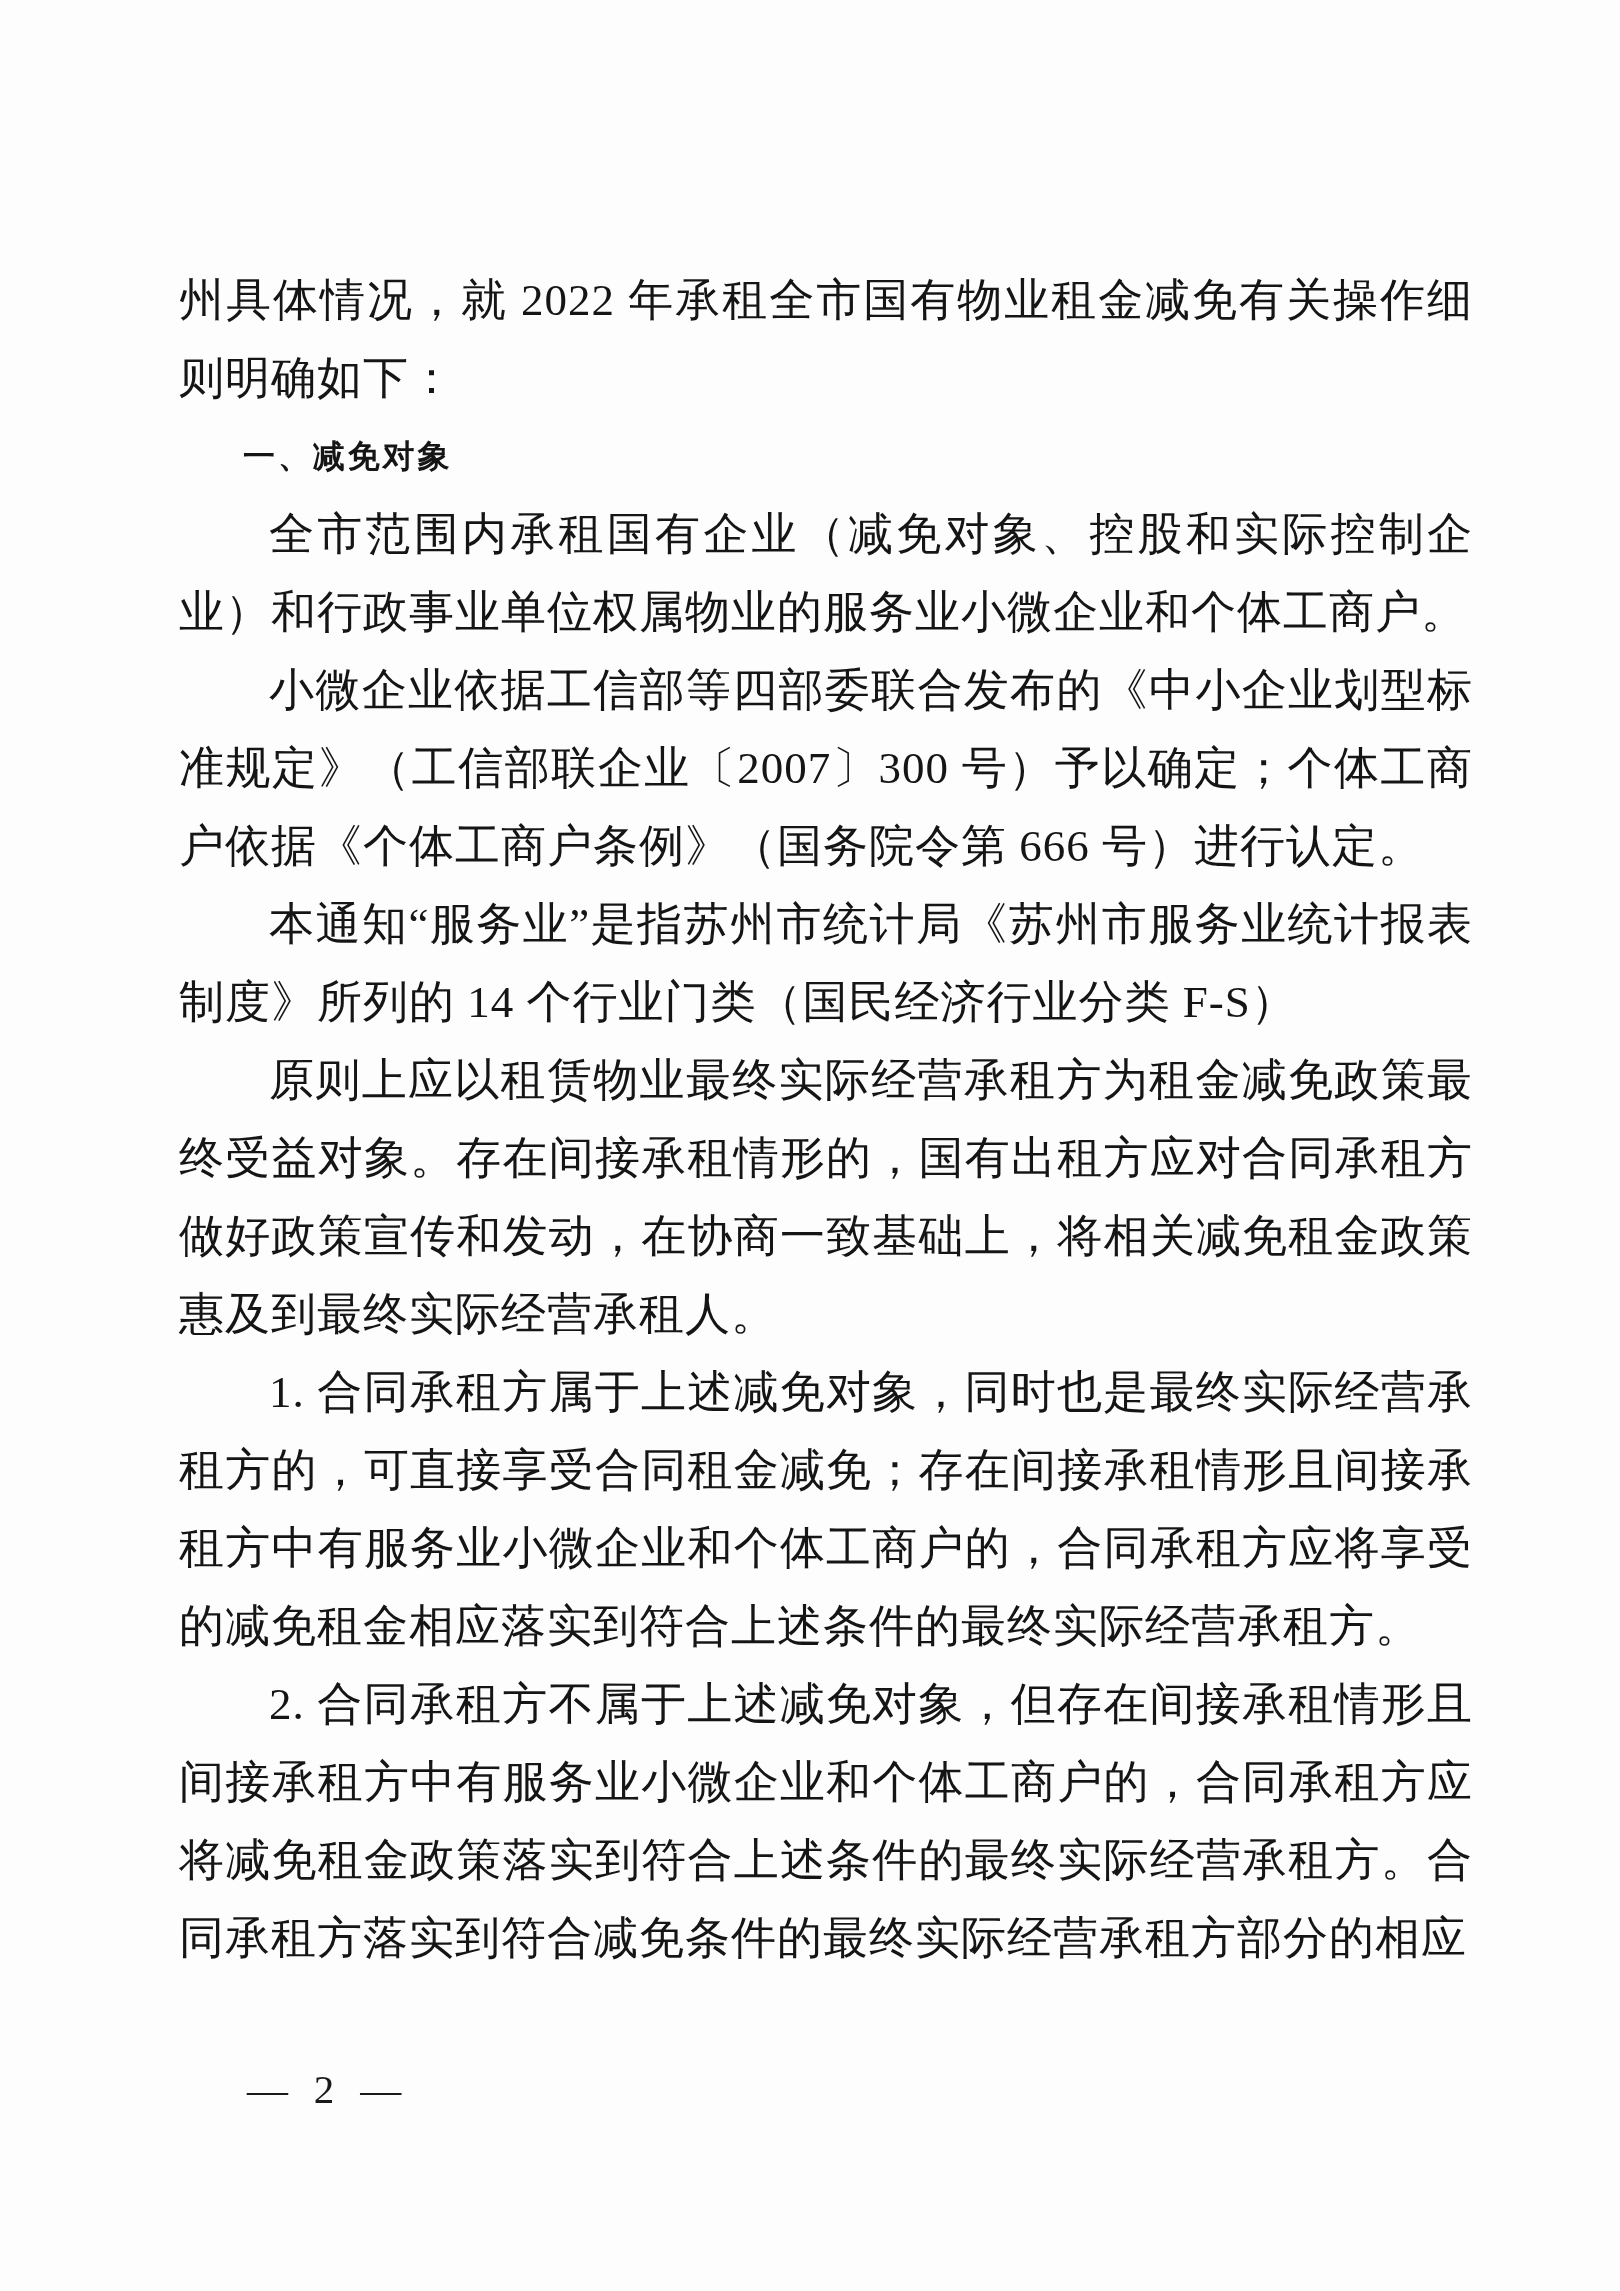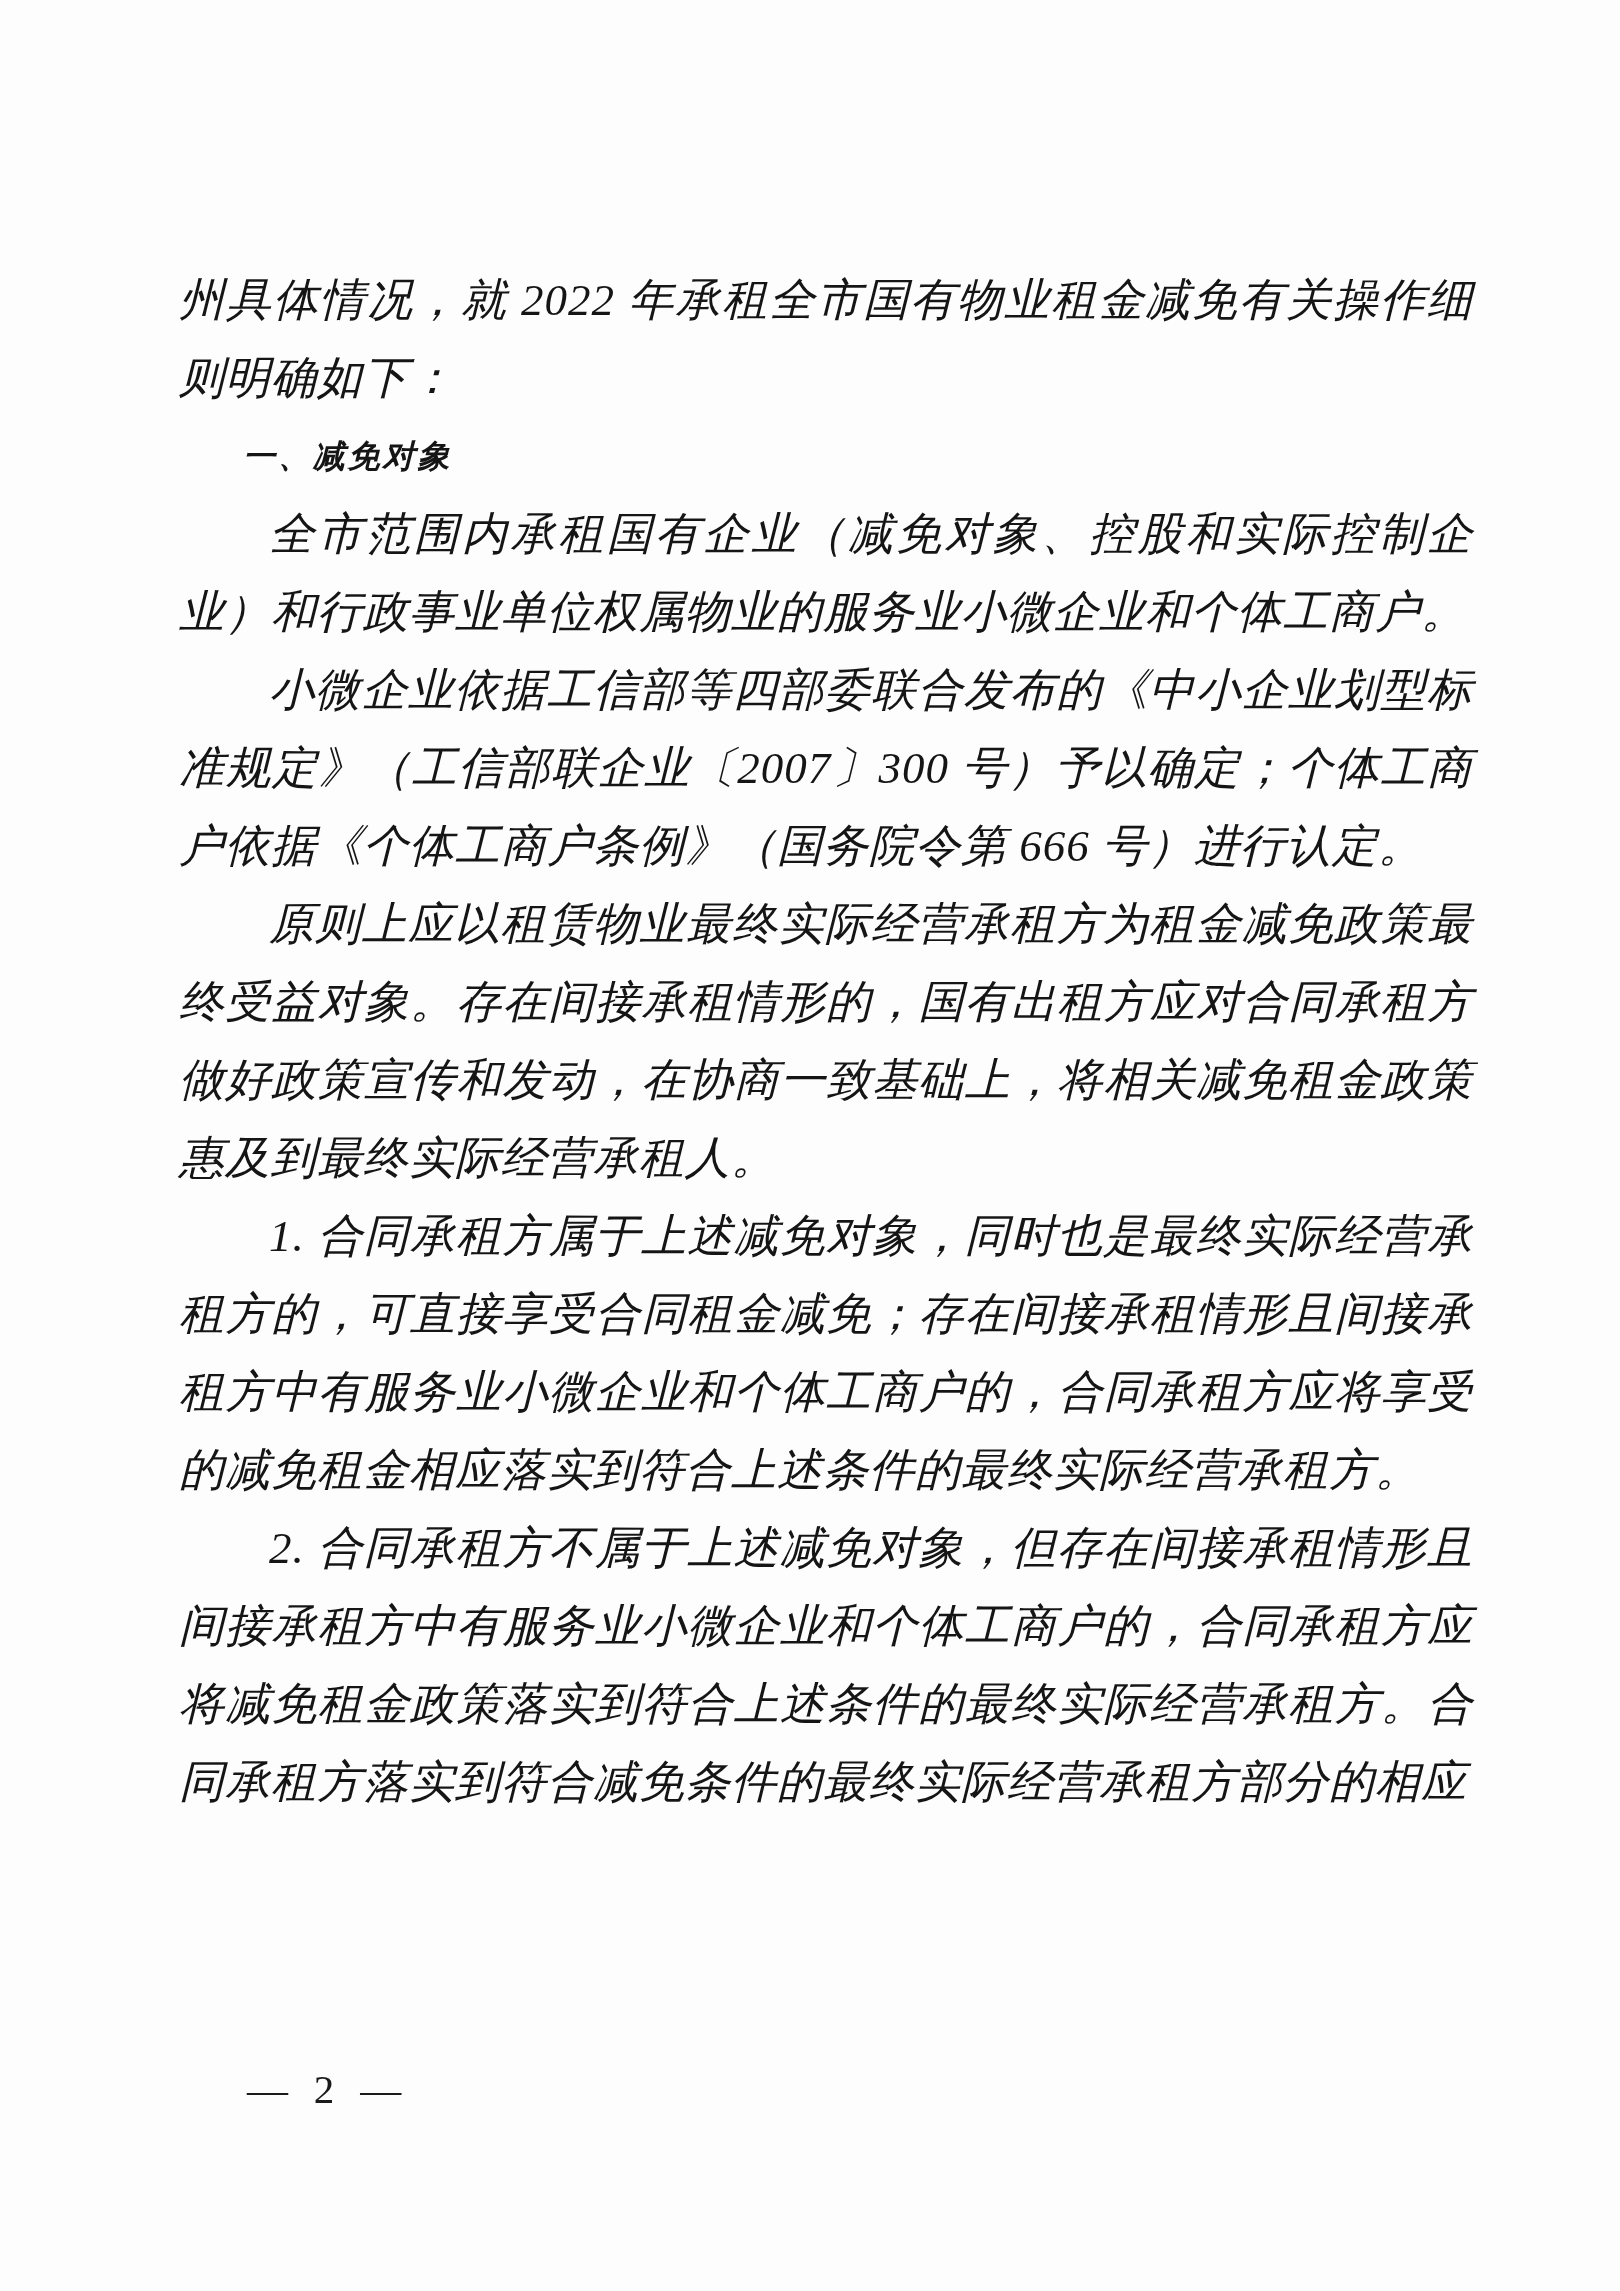--- a/index.html
+++ b/index.html
@@ -17,21 +17,20 @@
     color: #151515;
     font-family: "Liberation Serif", "DejaVu Serif", serif;
   }
   .text-block {
     position: absolute;
     left: 179px;
     top: 261px;
     width: 1294px;
     text-align: justify;
     text-justify: inter-ideograph;
-    font-style: italic;
   }
   .para {
     margin: 0;
     font-size: 45px;
     line-height: 78px;
     text-indent: 2em;
     letter-spacing: 1px;
     word-break: break-all;
   }
   .para.no-indent {
@@ -58,19 +57,20 @@
 </style>
 </head>
 <body>
 
 <div class="page">
   <main class="text-block">
     <p class="para no-indent">州具体情况，就 2022 年承租全市国有物业租金减免有关操作细则明确如下：</p>
     <h2 class="heading">一、减免对象</h2>
     <p class="para">全市范围内承租国有企业（减免对象、控股和实际控制企业）和行政事业单位权属物业的服务业小微企业和个体工商户。</p>
     <p class="para">小微企业依据工信部等四部委联合发布的《中小企业划型标准规定》（工信部联企业〔2007〕300 号）予以确定；个体工商户依据《个体工商户条例》（国务院令第 666 号）进行认定。</p>
+    <p class="para">本通知“服务业”是指苏州市统计局《苏州市服务业统计报表制度》所列的 14 个行业门类（国民经济行业分类 F-S）</p>
     <p class="para">原则上应以租赁物业最终实际经营承租方为租金减免政策最终受益对象。存在间接承租情形的，国有出租方应对合同承租方做好政策宣传和发动，在协商一致基础上，将相关减免租金政策惠及到最终实际经营承租人。</p>
     <p class="para">1. 合同承租方属于上述减免对象，同时也是最终实际经营承租方的，可直接享受合同租金减免；存在间接承租情形且间接承租方中有服务业小微企业和个体工商户的，合同承租方应将享受的减免租金相应落实到符合上述条件的最终实际经营承租方。</p>
     <p class="para">2. 合同承租方不属于上述减免对象，但存在间接承租情形且间接承租方中有服务业小微企业和个体工商户的，合同承租方应将减免租金政策落实到符合上述条件的最终实际经营承租方。合同承租方落实到符合减免条件的最终实际经营承租方部分的相应</p>
   </main>
   <footer class="page-footer">— 2 —</footer>
 </div>
 
 
 </body></html>

